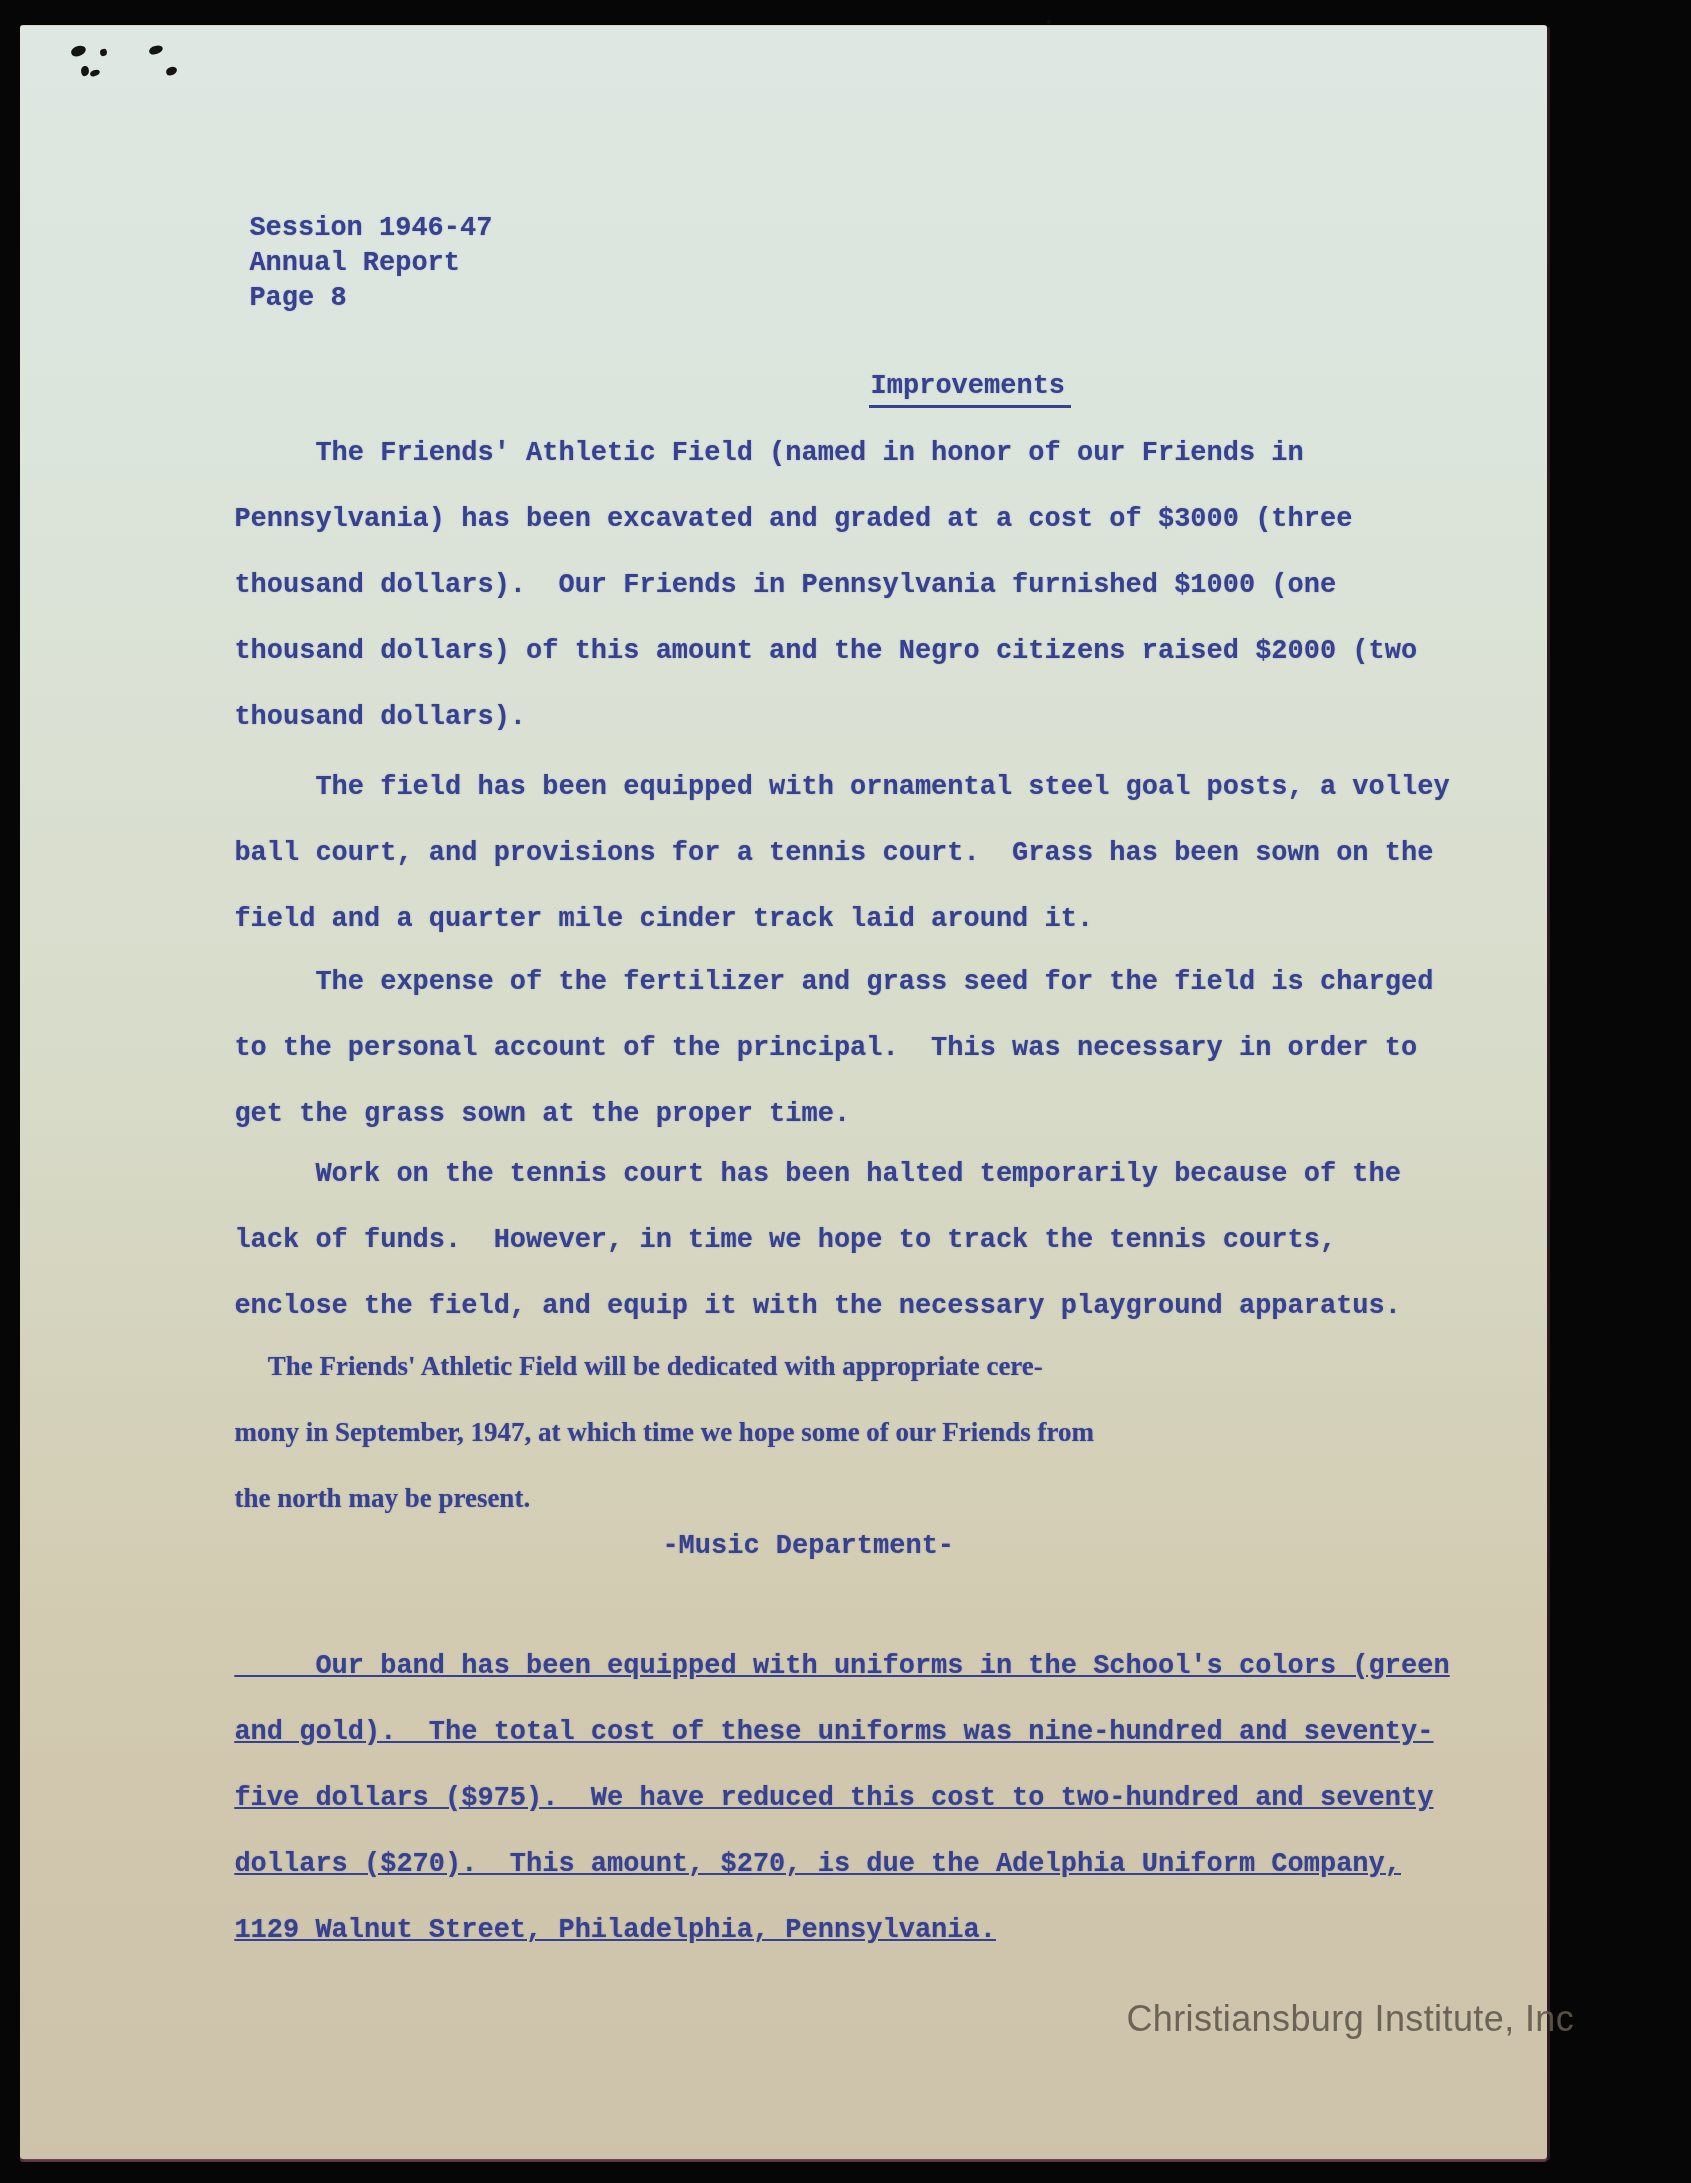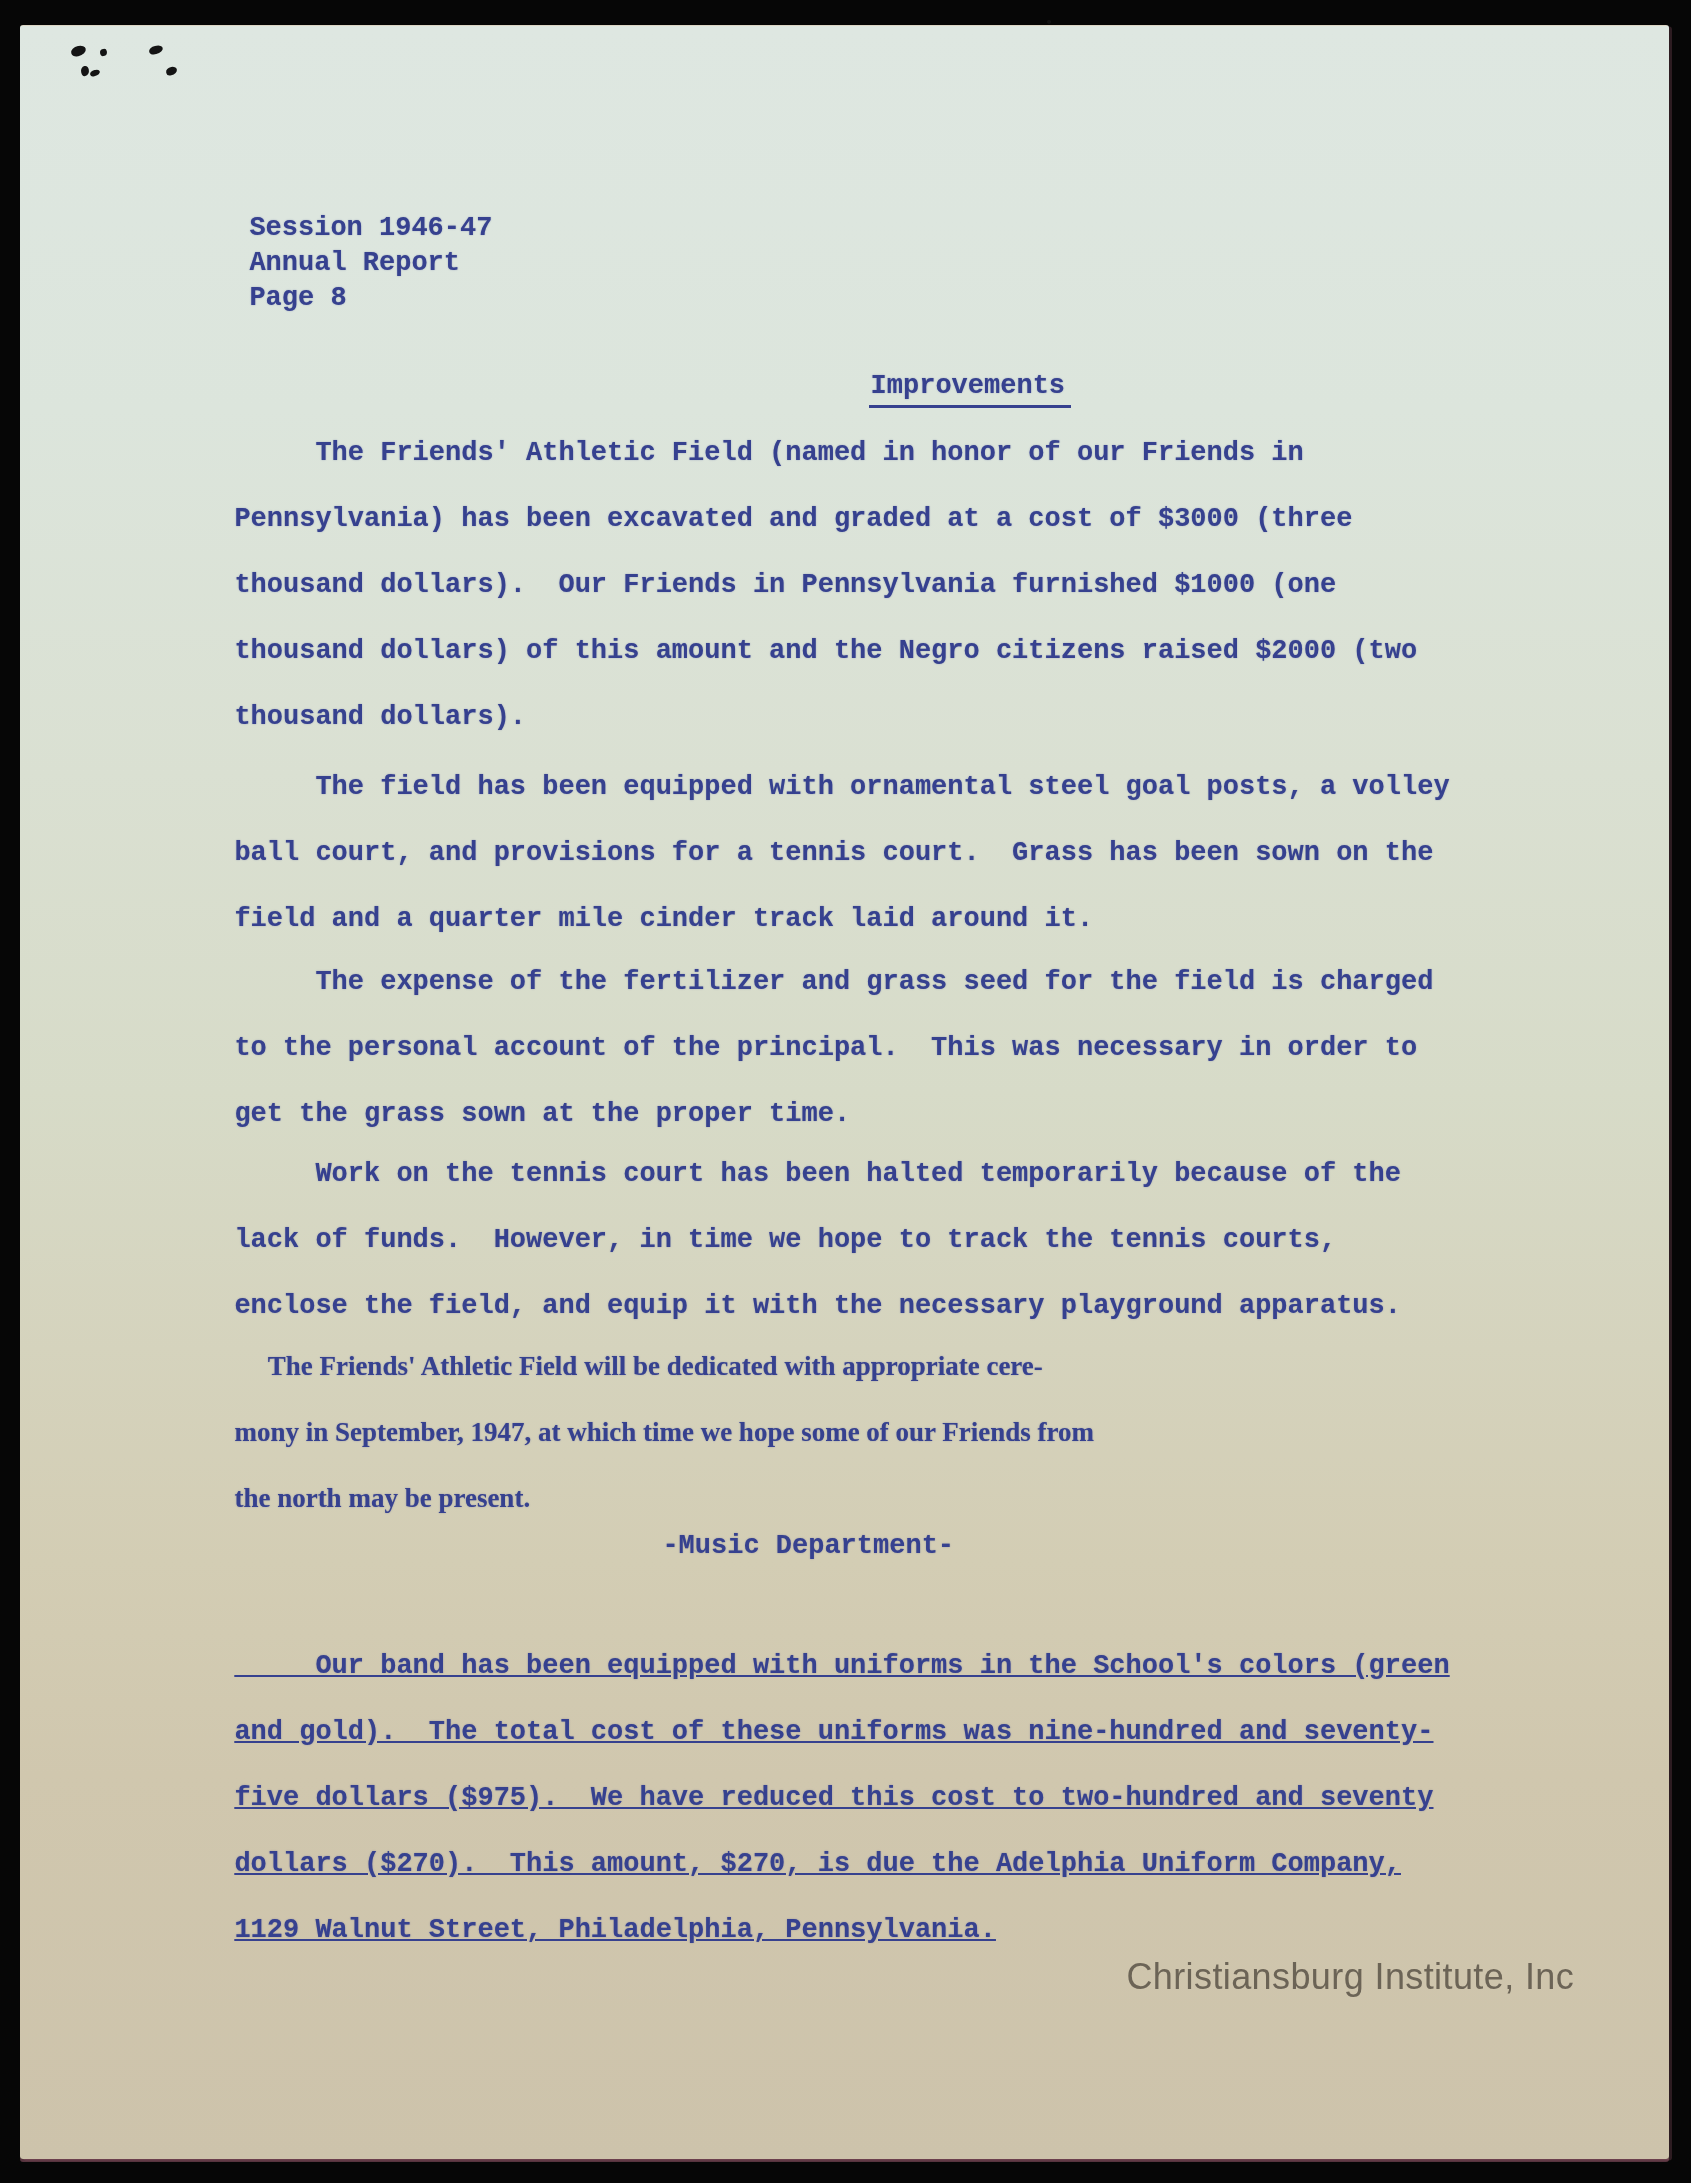--- a/index.html
+++ b/index.html
@@ -17,21 +17,21 @@
     height: 2183px;
     background:
       radial-gradient(circle at 18% 4%, rgba(70,70,70,0.18) 0 1.5px, transparent 2.3px),
       radial-gradient(circle at 62% 1%, rgba(80,80,80,0.15) 0 1.5px, transparent 2.3px),
       #060606;
   }
   #paper {
     position: absolute;
     left: 20.4px;
     top: 25px;
-    width: 1649px;
+    width: 1527px;
     height: 2133px;
     border-radius: 3px;
     background: linear-gradient(180deg,
       #dee7e1 0%,
       #dce5dc 18%,
       #dae0d2 35%,
       #d7dbc8 50%,
       #d5d3bd 62%,
       #d3cdb4 72%,
       #d0c7ae 82%,
@@ -54,21 +54,21 @@
     border-bottom: 3px solid var(--ink, #36418f);
     padding: 0 6px 2.3px 1.5px;
     margin-left: -1.5px;
     text-align: right;
   }
   .para { left: 214px; line-height: 66px; }
   #section-heading { left: 642px; top: 1504px; line-height: 33px; }
   #watermark {
     position: absolute;
     left: 1106px;
-    top: 1930px;
+    top: 1972px;
     font-family: "Liberation Sans", sans-serif;
     font-size: 36px;
     font-weight: 400;
     letter-spacing: 0.4px;
     color: var(--watermark, rgba(96,89,76,0.9));
     white-space: pre;
   }
   .ink-mark {
     position: absolute;
     background: #141414;

